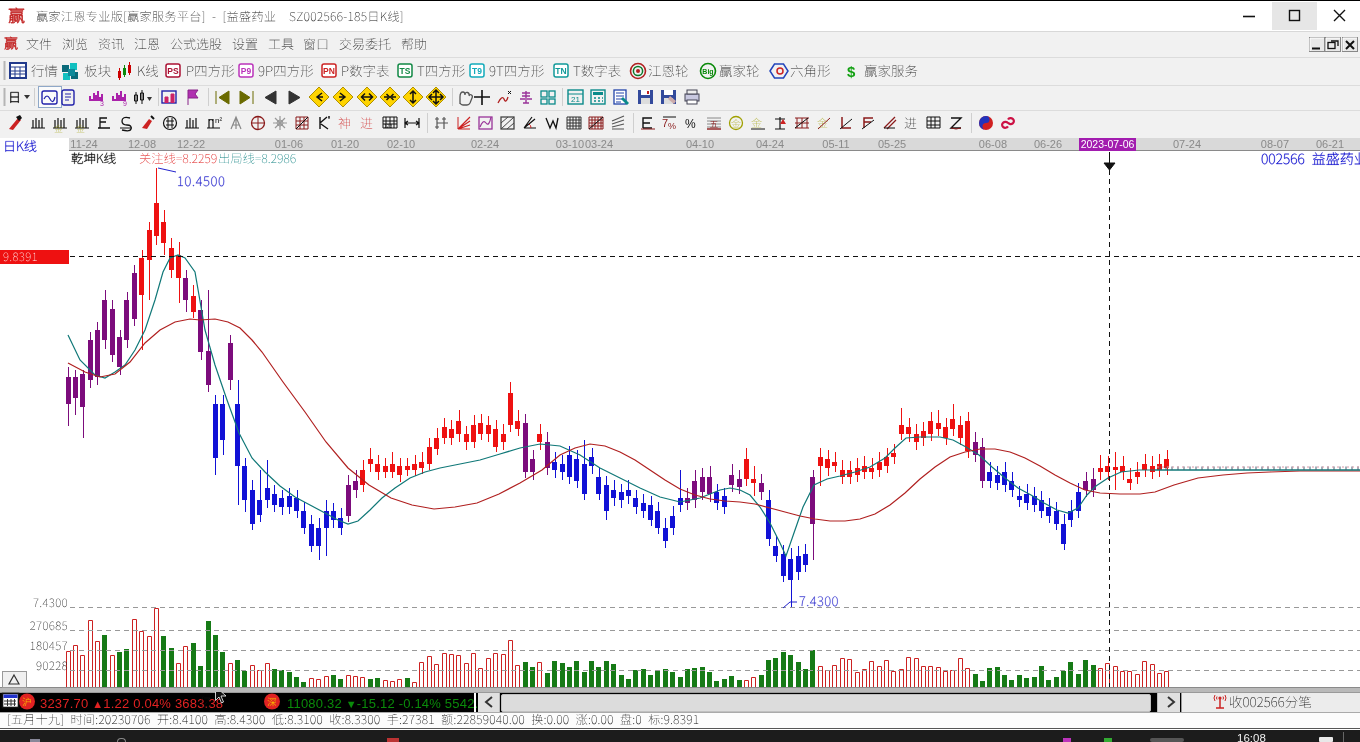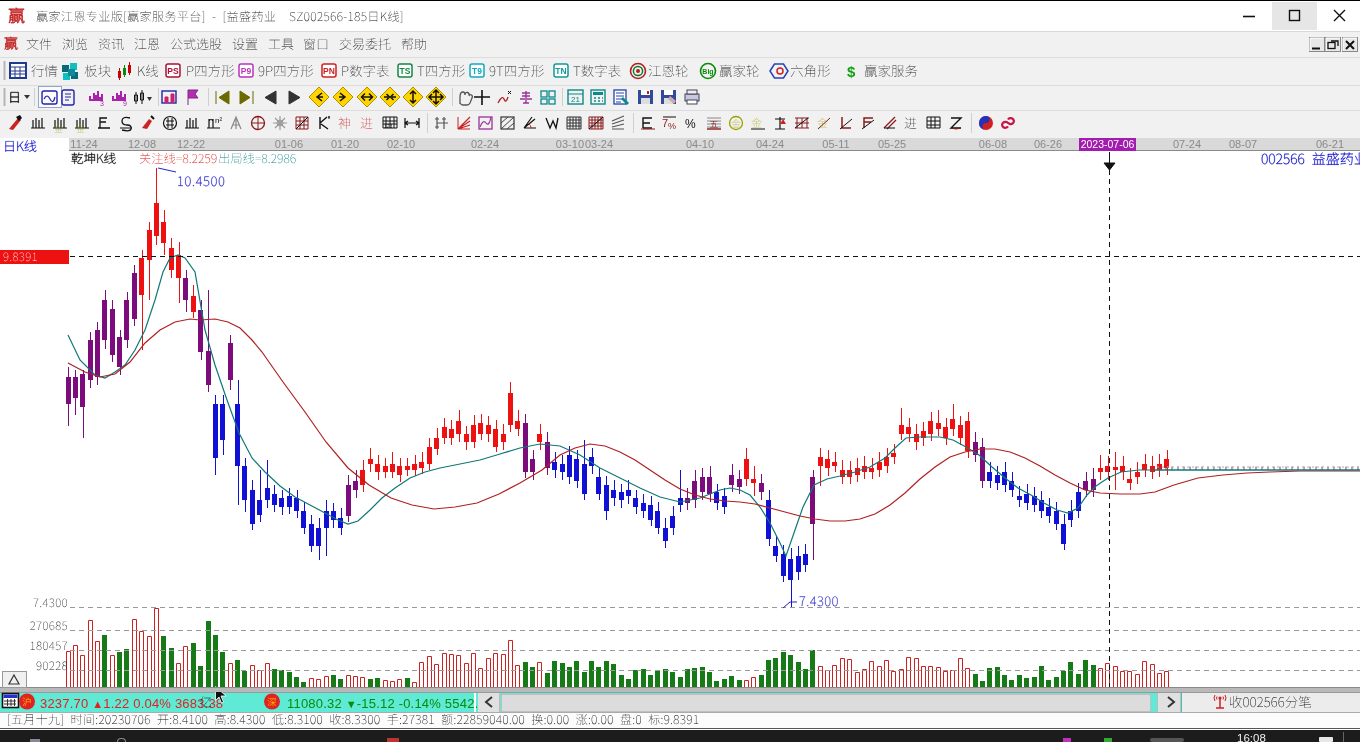--- a/index.html
+++ b/index.html
@@ -21,25 +21,25 @@
     <span style="position:absolute;left:386px;top:0;width:60px;text-align:center">02-24</span>
     <span style="position:absolute;left:455px;top:0;width:60px;text-align:right">03-10</span>
     <span style="position:absolute;left:500px;top:0;width:60px;text-align:center">03-24</span>
     <span style="position:absolute;left:601px;top:0;width:60px;text-align:center">04-10</span>
     <span style="position:absolute;left:671px;top:0;width:60px;text-align:center">04-24</span>
     <span style="position:absolute;left:737px;top:0;width:60px;text-align:center">05-11</span>
     <span style="position:absolute;left:809px;top:0;width:60px;">05-25</span>
     <span style="position:absolute;left:878px;top:0;width:60px;text-align:right">06-08</span>
     <span style="position:absolute;left:949px;top:0;width:60px;text-align:center">06-26</span>
     <span style="position:absolute;left:1088px;top:0;width:60px;text-align:center">07-24</span>
-    <span style="position:absolute;left:1160px;top:0;width:60px;text-align:left">08-07</span>
+    <span style="position:absolute;left:1160px;top:0;width:60px;text-align:right">08-07</span>
     <span style="position:absolute;left:1231px;top:0;width:60px;text-align:center">06-21</span>
     <span style="position:absolute;left:1010px;top:0;width:57px;text-align:center;background:#a21caf;color:#fff;white-space:nowrap;font-size:10.5px">2023-07-06</span>
   </div>
-<div class="abs" style="left:0;top:692px;width:1360px;height:20px;background:#5eead4;border-top:1px solid #9a9a9a">
+<div class="abs" style="left:0;top:692px;width:1360px;height:20px;background:#000000;border-top:1px solid #9a9a9a">
   <div class="abs" style="left:40px;top:3px;font-size:13px;color:#e02222;letter-spacing:0.2px">3237.70&nbsp;<span style="font-size:11px">▲</span>1.22 0.04% 3683.38</div>
   <div class="abs" style="left:287px;top:3px;font-size:13px;color:#0a8a0a;letter-spacing:0.2px">11080.32 <span style="font-size:11px">▼</span>-15.12 -0.14% 5542.38</div>
   <div class="abs" style="left:474px;top:0px;width:2px;height:19px;background:#fff"></div>
   <div class="abs" style="left:478px;top:0;width:22px;height:19px;background:#e0e0e0;border-right:1px solid #bbb"></div>
   <div class="abs" style="left:501px;top:1px;width:650px;height:18px;background:#dcdcdc;border:1px solid #c0c0c0;border-radius:2px"></div>
   <div class="abs" style="left:1157px;top:0;width:23px;height:19px;background:#e0e0e0;border-left:1px solid #bbb"></div>
   <div class="abs" style="left:1181px;top:0;width:179px;height:19px;background:#ececec;border-left:1px solid #9a9a9a"></div>
 </div>
 <div class="abs" style="left:0;top:712px;width:1360px;height:17px;background:#fcfcfc;border-top:1px solid #aaa;border-bottom:1px solid #555"></div>
 <div class="abs" style="left:0;top:730px;width:1360px;height:12px;background:#1c1c1c">

